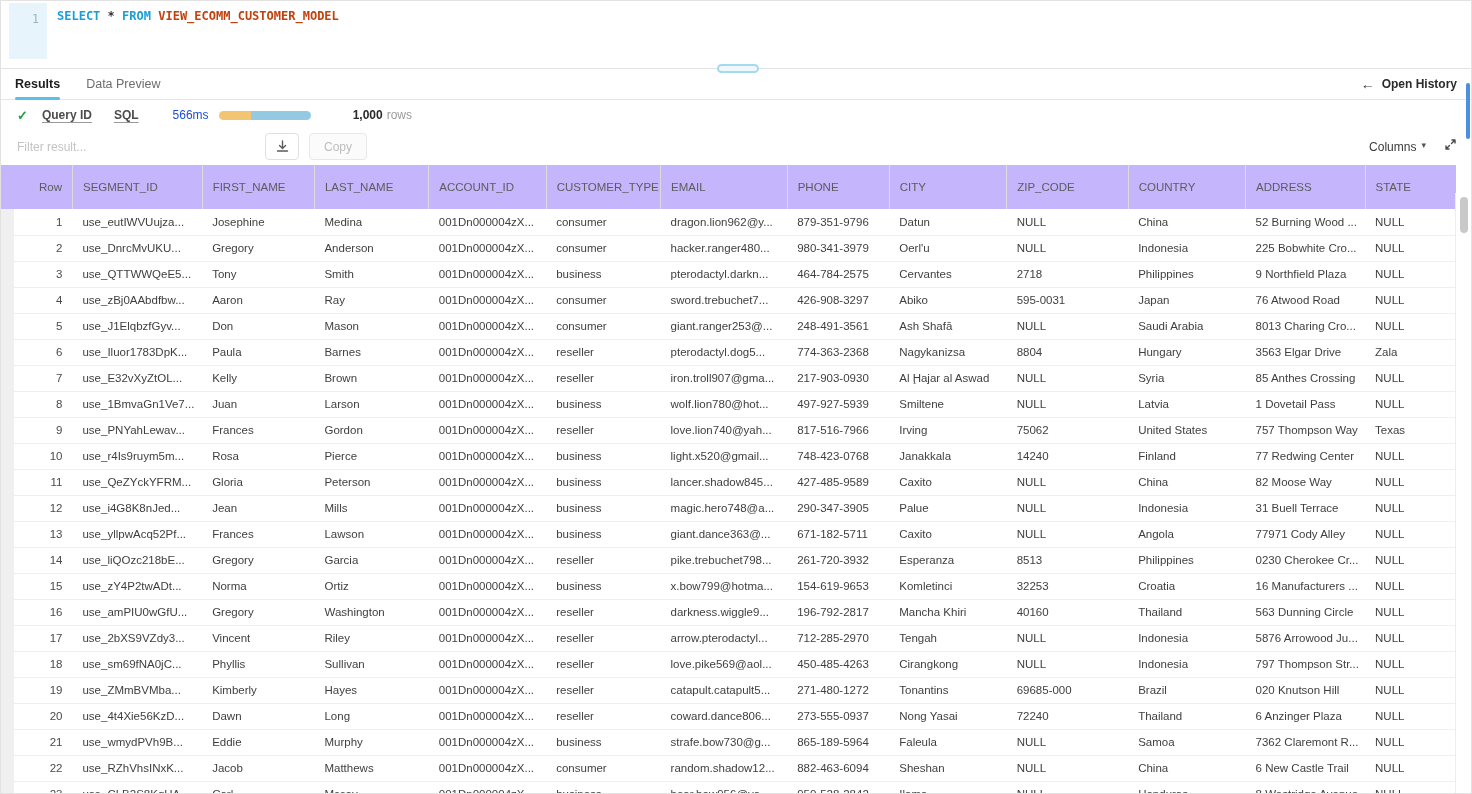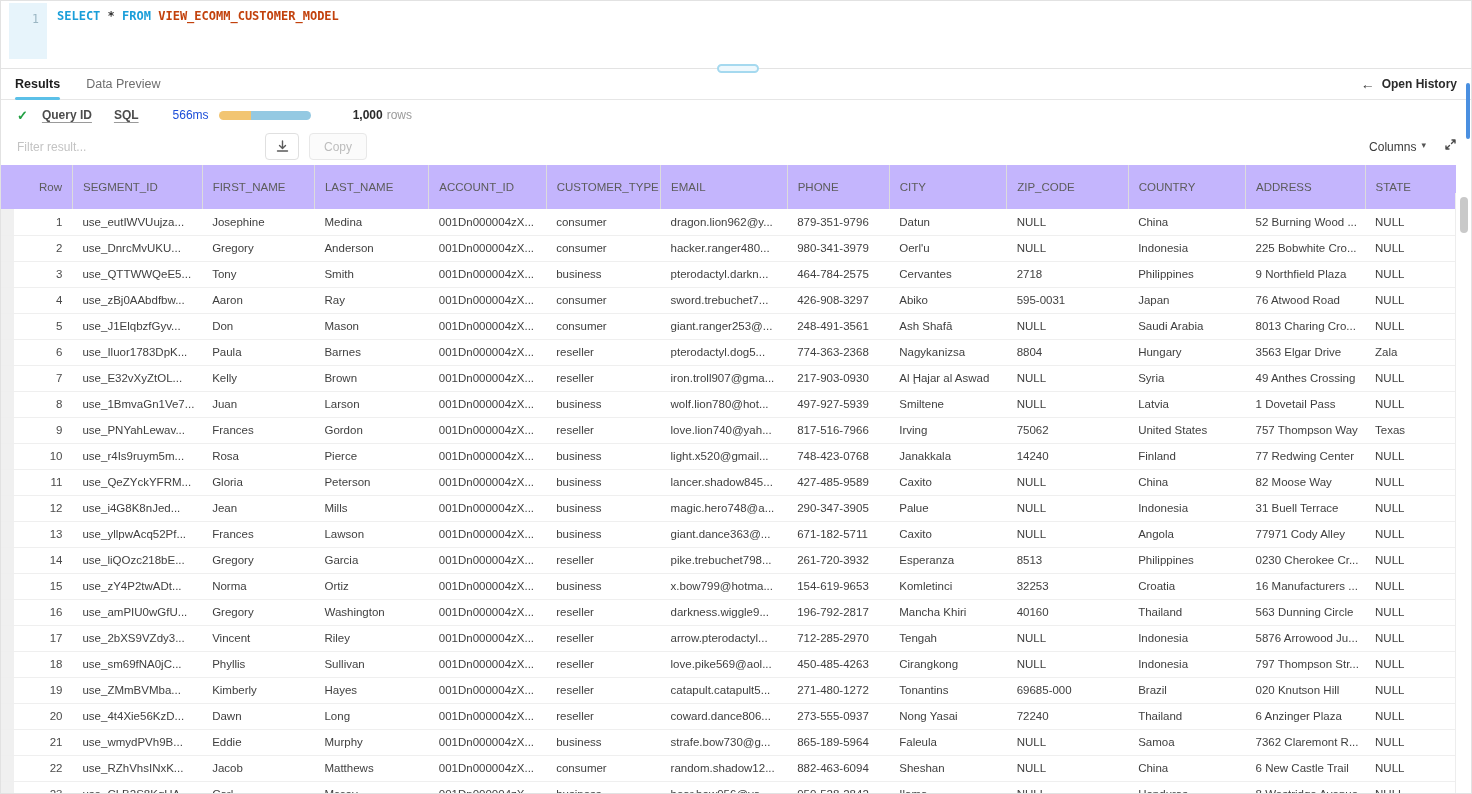--- a/index.html
+++ b/index.html
@@ -275,21 +275,21 @@
             <td>use_E32vXyZtOL...</td>
             <td>Kelly</td>
             <td>Brown</td>
             <td>001Dn000004zX...</td>
             <td>reseller</td>
             <td>iron.troll907@gma...</td>
             <td>217-903-0930</td>
             <td>Al Ḩajar al Aswad</td>
             <td>NULL</td>
             <td>Syria</td>
-            <td>49 Anthes Crossing</td>
+            <td>85 Anthes Crossing</td>
             <td>NULL</td>
           </tr>
           <tr>
             <td class="row-col">8</td>
             <td>use_1BmvaGn1Ve7...</td>
             <td>Juan</td>
             <td>Larson</td>
             <td>001Dn000004zX...</td>
             <td>business</td>
             <td>wolf.lion780@hot...</td>

